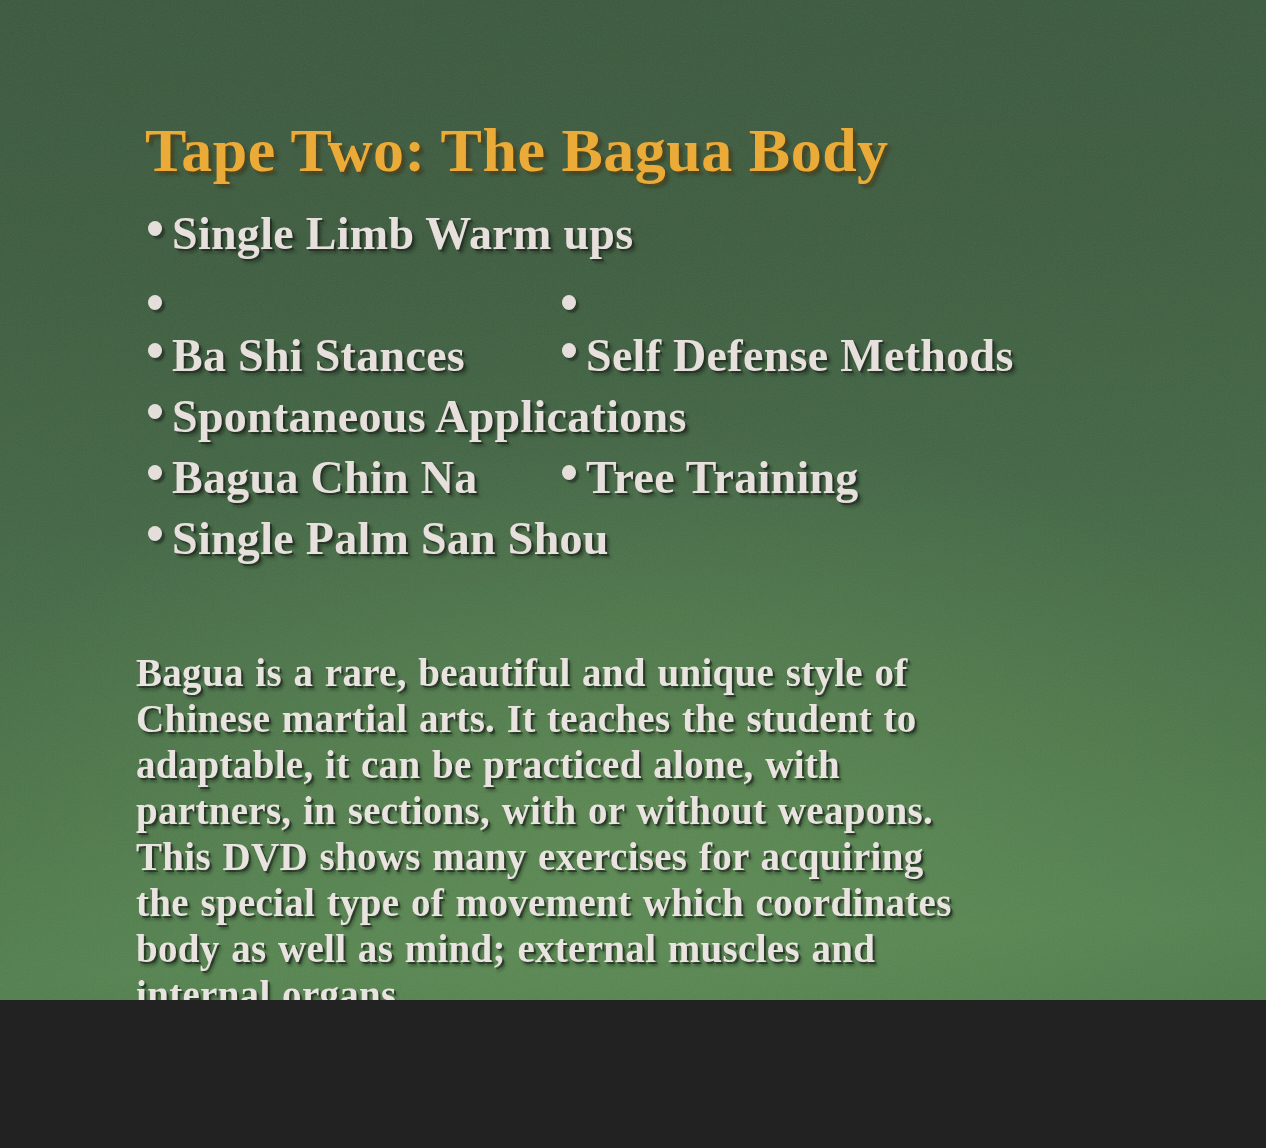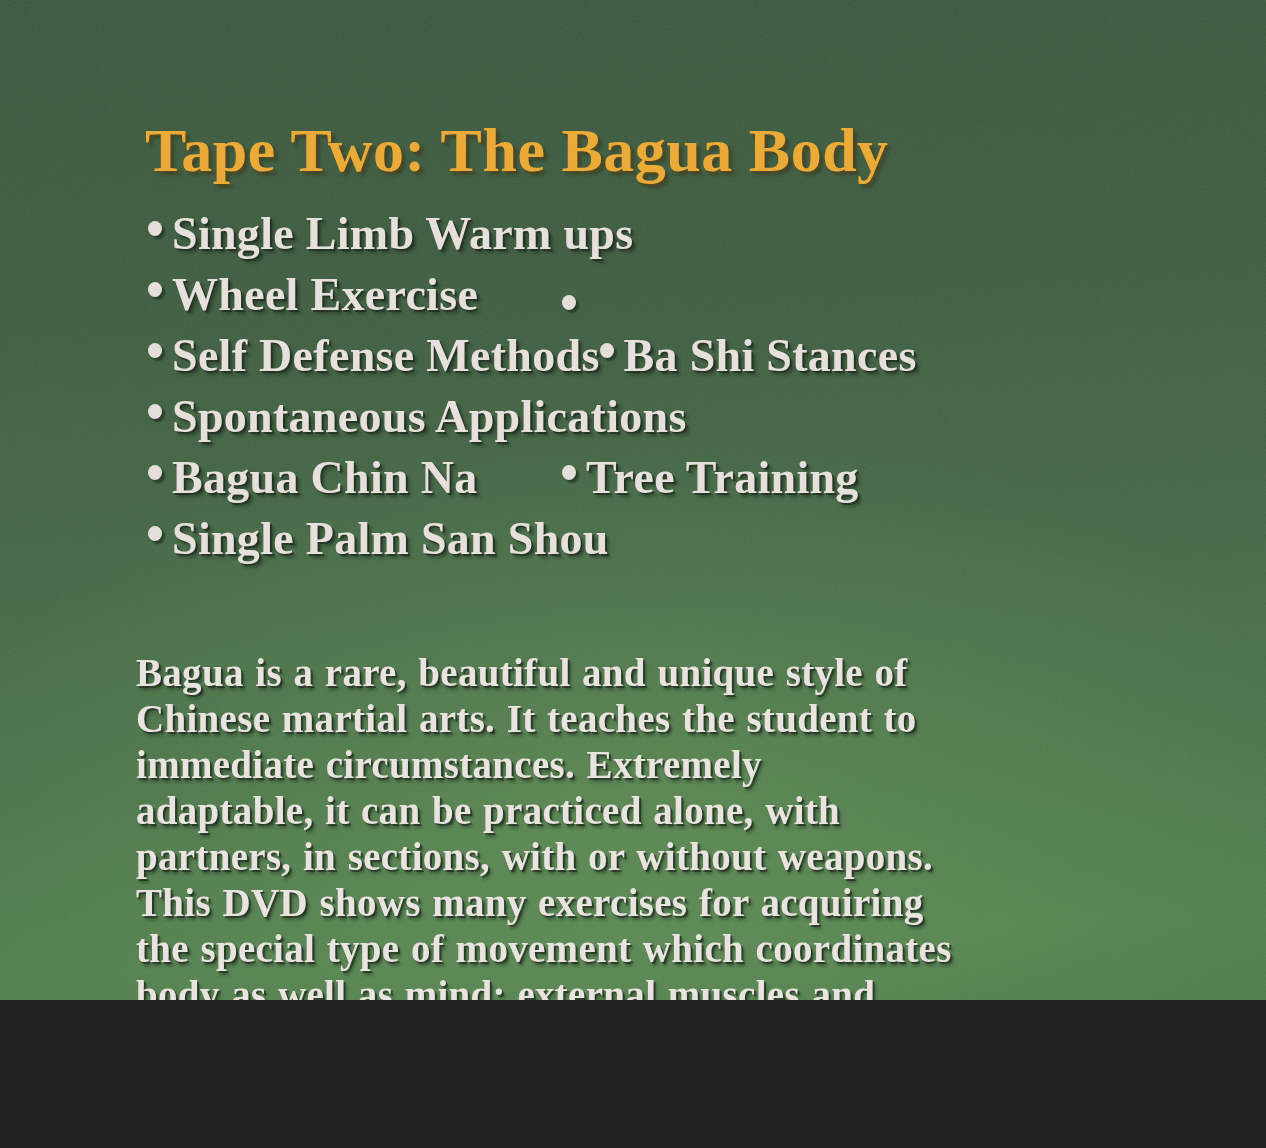--- a/index.html
+++ b/index.html
@@ -109,35 +109,34 @@
       <div class="row">
         <span class="item">
           <span class="dot"></span>
           <span class="item-text">Single Limb Warm ups</span>
         </span>
       </div>
 
       <div class="row">
         <span class="item first-col">
           <span class="dot"></span>
-          <span class="item-text">Wheel Exercise</span>
         </span>
         <span class="item">
           <span class="dot"></span>
         </span>
       </div>
 
       <div class="row">
+        <span class="item first-col">
+          <span class="dot"></span>
+          <span class="item-text">Ba Shi Stances</span>
+        </span>
         <span class="item">
           <span class="dot"></span>
           <span class="item-text">Self Defense Methods</span>
-        </span>
-        <span class="item first-col">
-          <span class="dot"></span>
-          <span class="item-text">Ba Shi Stances</span>
         </span>
       </div>
 
       <div class="row">
         <span class="item">
           <span class="dot"></span>
           <span class="item-text">Spontaneous Applications</span>
         </span>
       </div>
 
@@ -157,21 +156,20 @@
           <span class="dot"></span>
           <span class="item-text">Single Palm San Shou</span>
         </span>
       </div>
 
     </div>
 
     <div class="paragraph">
       <div class="para-line">Bagua is a rare, beautiful and unique style of</div>
       <div class="para-line">Chinese martial arts. It teaches the student to</div>
-      <div class="para-line">immediate circumstances. Extremely</div>
       <div class="para-line">adaptable, it can be practiced alone, with</div>
       <div class="para-line">partners, in sections, with or without weapons.</div>
       <div class="para-line">This DVD shows many exercises for acquiring</div>
       <div class="para-line">the special type of movement which coordinates</div>
       <div class="para-line">body as well as mind; external muscles and</div>
       <div class="para-line">internal organs.</div>
     </div>
 
   </div>
 

